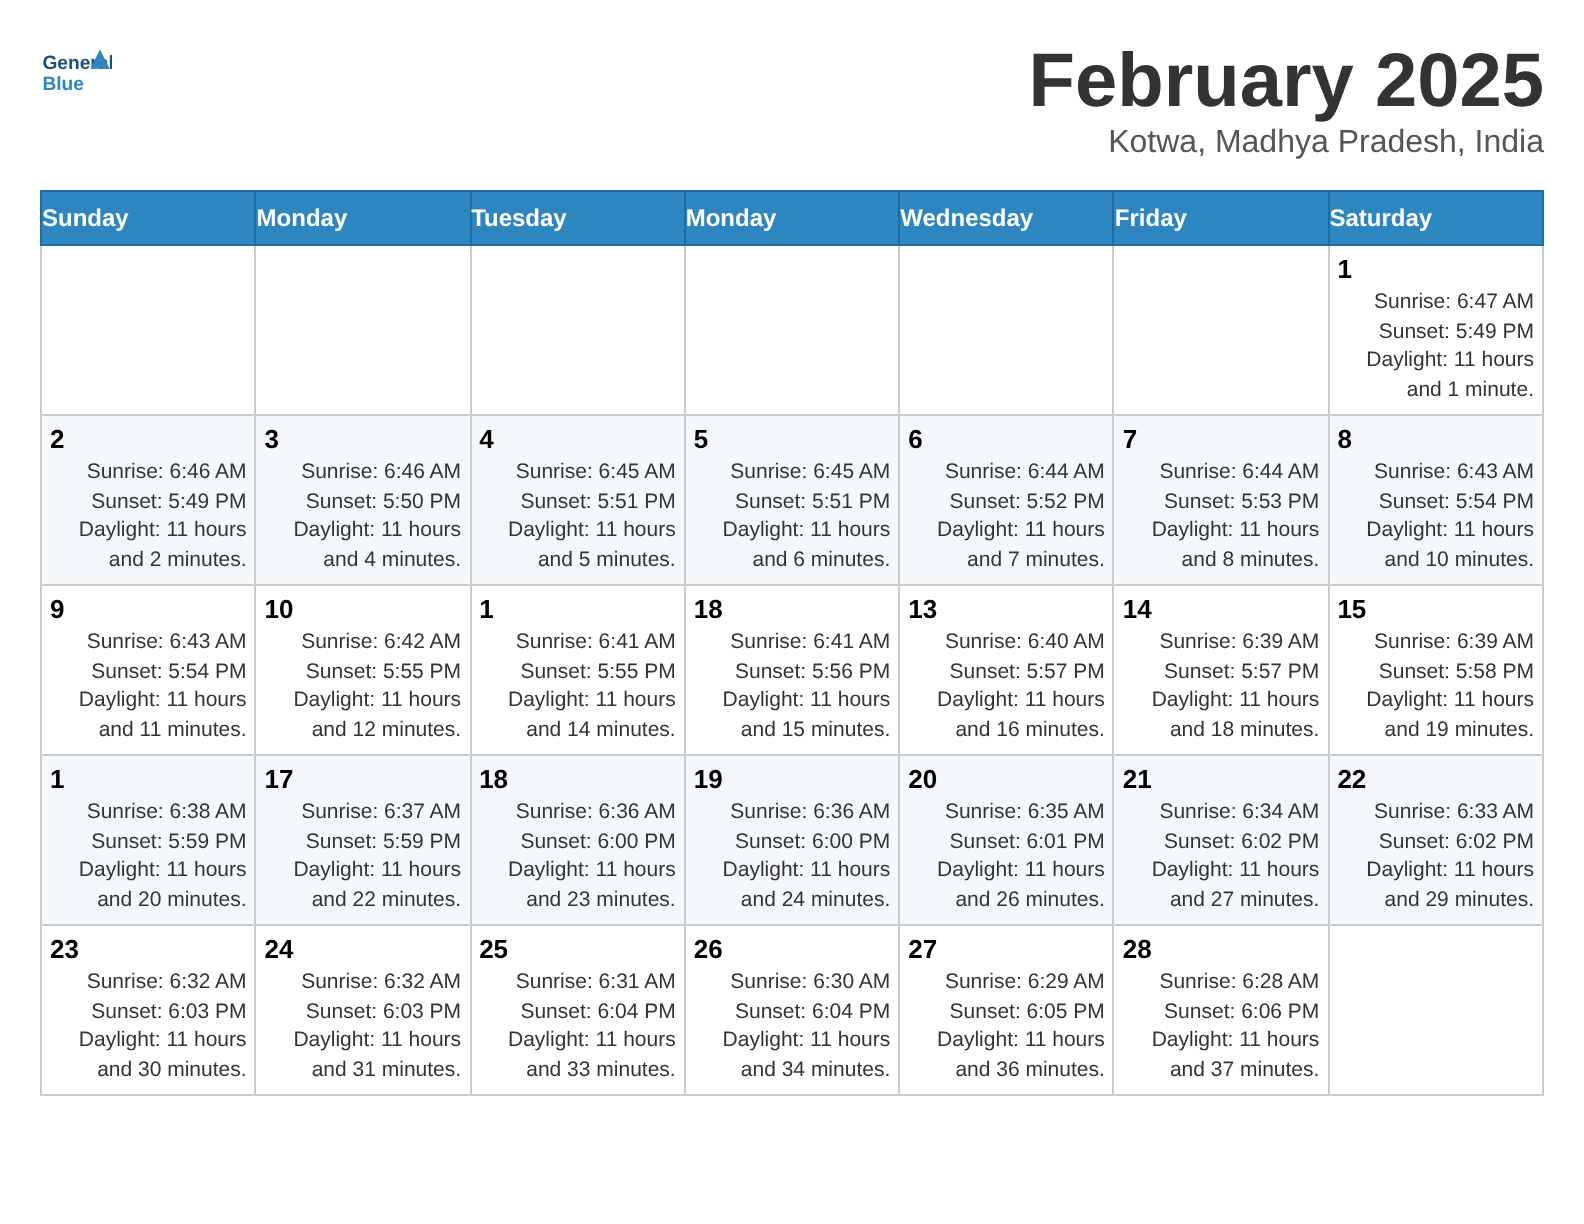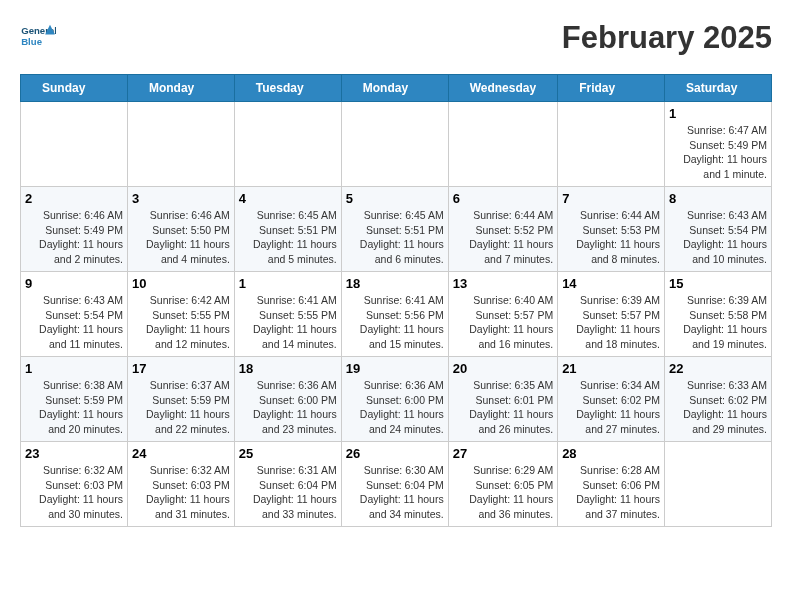--- a/index.html
+++ b/index.html
@@ -13,37 +13,37 @@
     .header-logo {
       display: flex;
       align-items: center;
       margin-bottom: 10px;
     }
     .title-section {
       text-align: right;
       margin-bottom: 6px;
     }
     .main-title {
-      font-size: 31px;
+      font-size: 38px;
       font-weight: bold;
       color: #333;
     }
     .subtitle {
       font-size: 16px;
       color: #555;
     }
     .calendar {
       width: 100%;
       border-collapse: collapse;
       font-size: 11px;
     }
     .calendar th {
       background-color: #2e86c1;
       color: white;
-      padding: 6px 21px;
+      padding: 6px 0;
       text-align: left;
       font-size: 12px;
       font-weight: bold;
       border: 1px solid #1a6fa0;
     }
     .calendar td {
       border: 1px solid #ccc;
       vertical-align: top;
       padding: 4px;
       width: 107px;
@@ -81,20 +81,21 @@
     <svg width="36" height="36" viewBox="0 0 60 60" xmlns="http://www.w3.org/2000/svg">
       <rect x="0" y="0" width="60" height="60" fill="white"></rect>
       <text x="2" y="24" font-size="16" font-weight="bold" fill="#1a5276" font-family="Arial">General</text>
       <text x="2" y="42" font-size="16" font-weight="bold" fill="#2e86c1" font-family="Arial">Blue</text>
       <polygon points="50,8 58,24 42,24" fill="#2e86c1"></polygon>
     </svg>
   </div>
 </div>
   <div class="title-section">
     <div class="main-title">February 2025</div>
+    <div class="subtitle">Kotwa, Madhya Pradesh, India</div>
   </div>
 </div>
 
 <table class="calendar">
   <thead>
     <tr id="calendar-header">
         <th>Sunday</th>
         <th>Monday</th>
         <th>Tuesday</th>
         <th>Monday</th>

